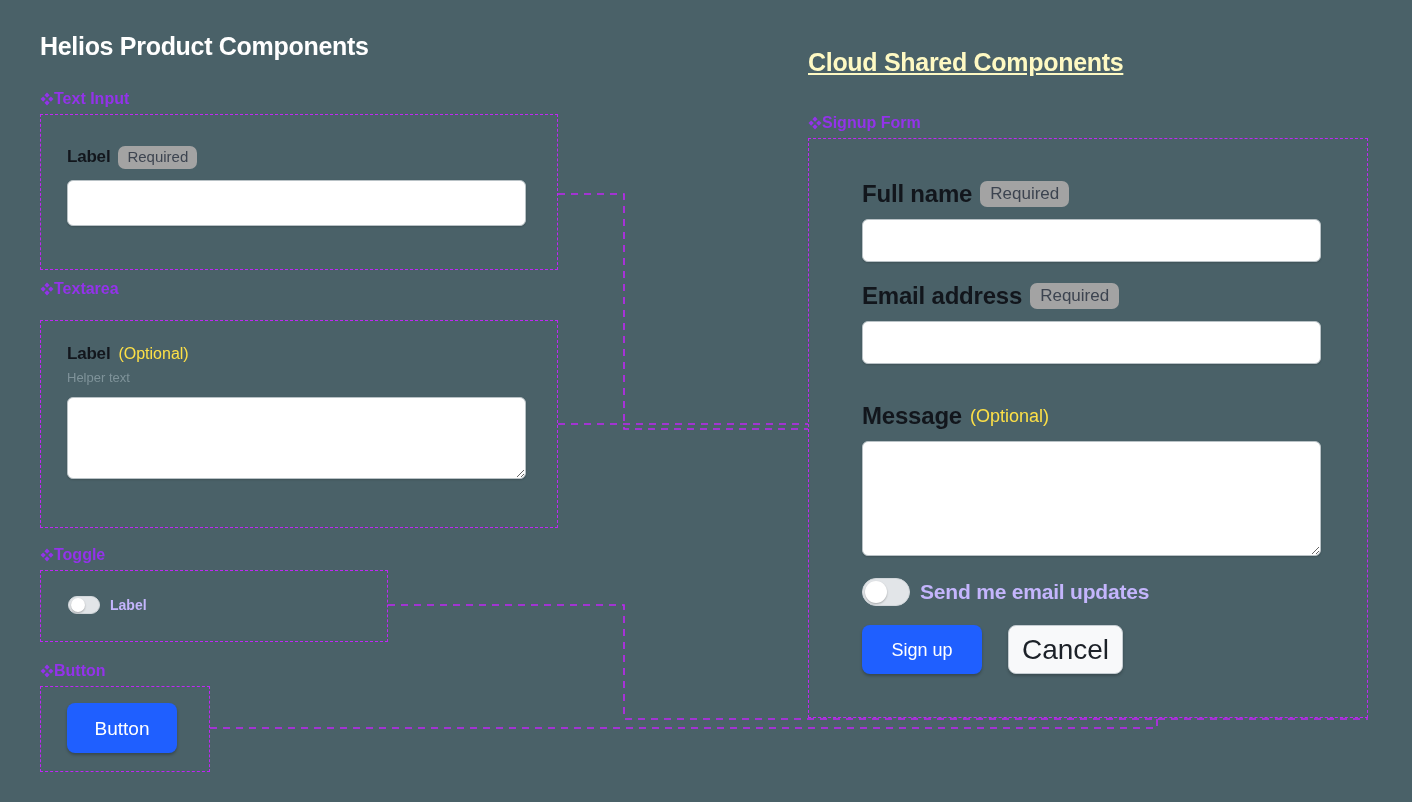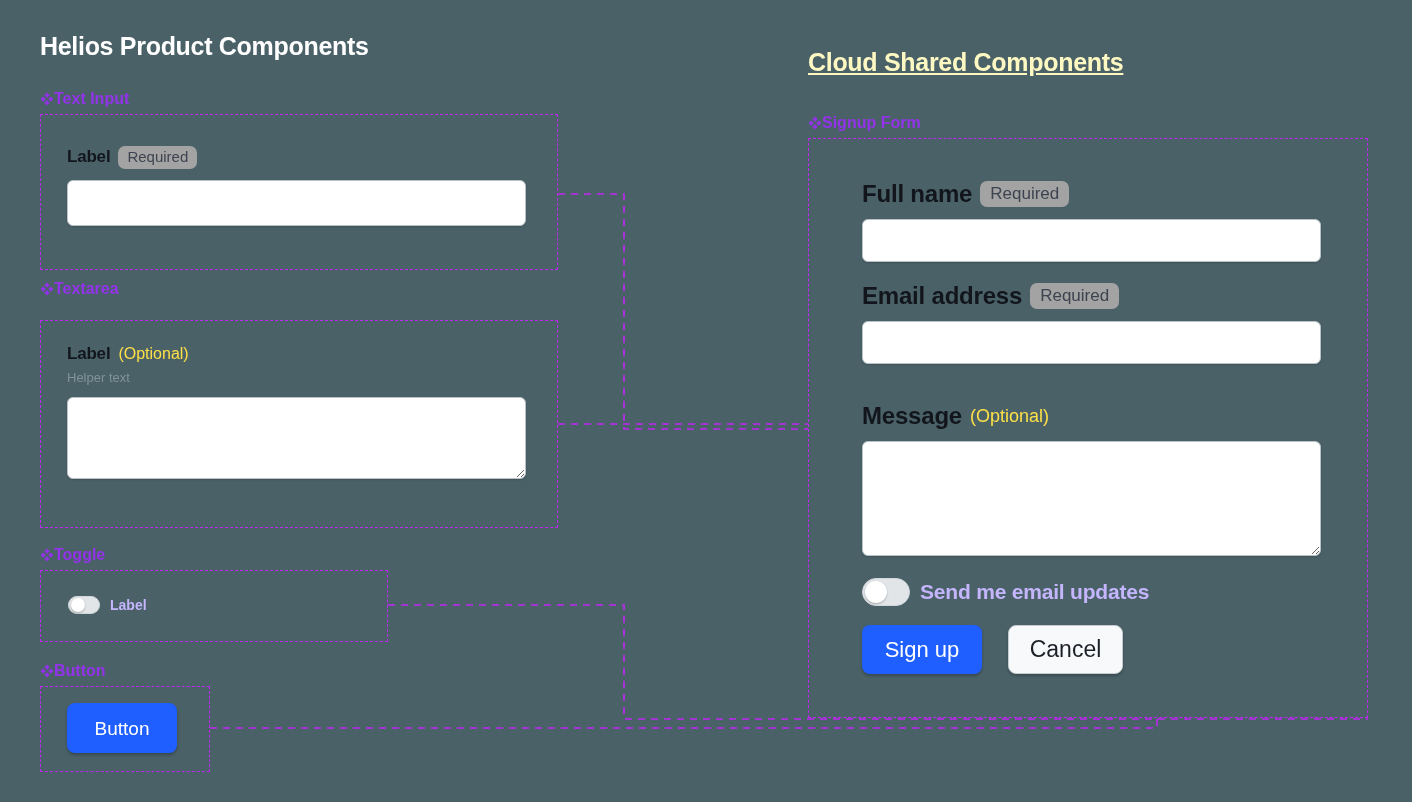--- a/index.html
+++ b/index.html
@@ -325,18 +325,18 @@
     <textarea class="txt-area" style="margin-top: 11px; height: 115px;"></textarea>
 
     <div class="toggle-row" style="margin-top:22px;">
       <span class="toggle lg">
         <span class="knob"></span>
       </span>
       <span class="tlabel lg">Send me email updates</span>
     </div>
 
     <div style="display:flex; gap:26px; margin-top:19px;">
-      <button class="btn btn-primary" style="width:120px; height:49px; font-size:22px;">Sign up</button>
-      <button class="btn btn-secondary" style="width:115px; height:49px; font-size:23px;">Cancel</button>
+      <button class="btn btn-primary" style="width:120px; height:49px; font-size:18px;">Sign up</button>
+      <button class="btn btn-secondary" style="width:115px; height:49px; font-size:28px;">Cancel</button>
     </div>
   </div>
 
 </div>
 
 </body></html>

